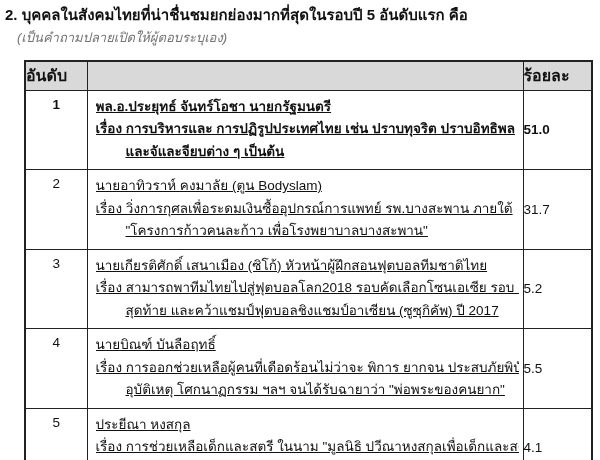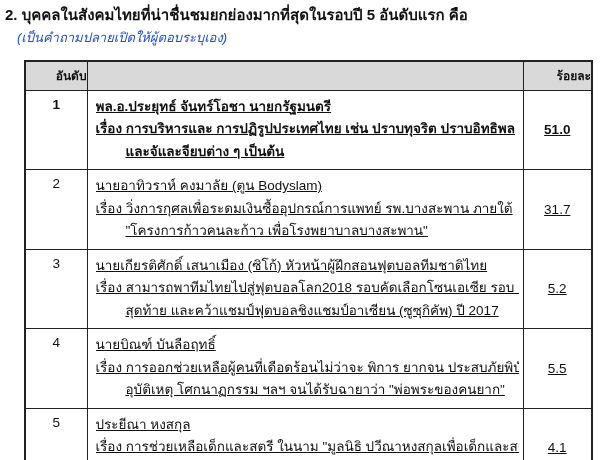--- a/index.html
+++ b/index.html
@@ -17,21 +17,21 @@
     font-weight: bold;
     line-height: 22px;
     color: #111;
   }
   .subheading {
     font-size: 13px;
     font-style: italic;
     line-height: 20px;
     margin-left: 12px;
     margin-top: 2px;
-    color: #1d4ed8;
+    color: #737373;
   }
 
   table.results {
     margin: 12px 0 0 19px;
     width: 567px;
     border-collapse: collapse;
     border: 2px solid #222;
     table-layout: fixed;
     font-size: 13.5px;
     color: #111;
@@ -40,41 +40,40 @@
     border: 1px solid #222;
   }
   col.col-rank   { width: 62px; }
   col.col-detail { width: 436px; }
   col.col-pct    { width: 69px; }
 
   thead th {
     background: #d9d9d9;
     height: 29px;
     font-weight: bold;
-    font-size: 12px;
-    text-align: right;
+    font-size: 16px;
+    text-align: left;
     vertical-align: middle;
   }
 
   tbody td.rank-cell {
     text-align: center;
     vertical-align: top;
     padding-top: 6px;
     font-size: 13.5px;
   }
   tbody td.detail-cell {
     vertical-align: middle;
     padding: 5px 4px 6px 8px;
     text-decoration: underline;
   }
   tbody td.percent-cell {
-    text-align: center;
+    text-align: left;
     vertical-align: middle;
     font-size: 13.5px;
-    text-decoration: underline;
   }
   .detail-line {
     line-height: 22.5px;
     white-space: nowrap;
     overflow: hidden;
   }
   .detail-line.indent { padding-left: 30px; }
 
   tr.bold-row td, tr.bold-row .detail-line { font-weight: bold; }
 </style>

